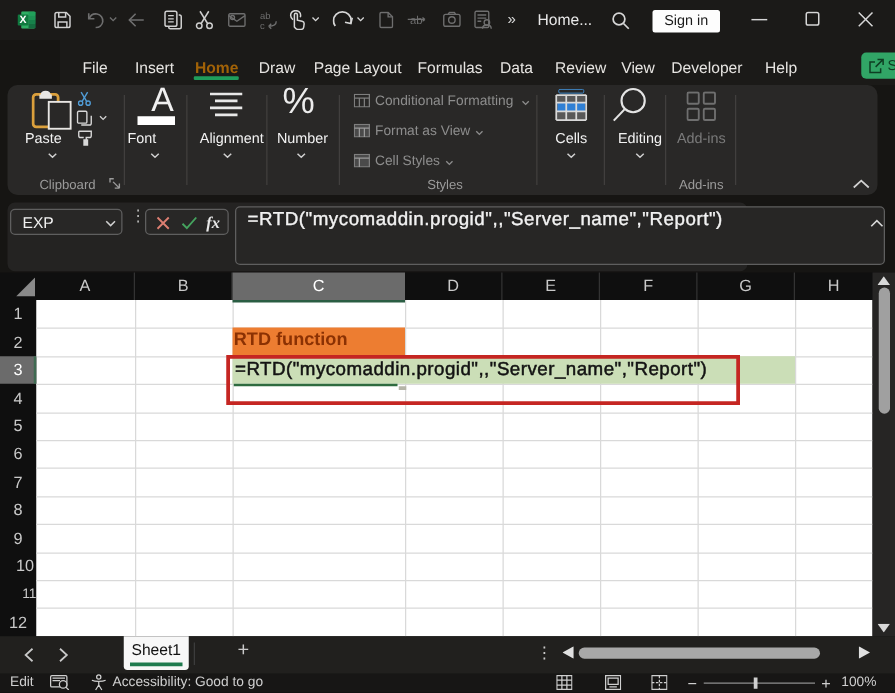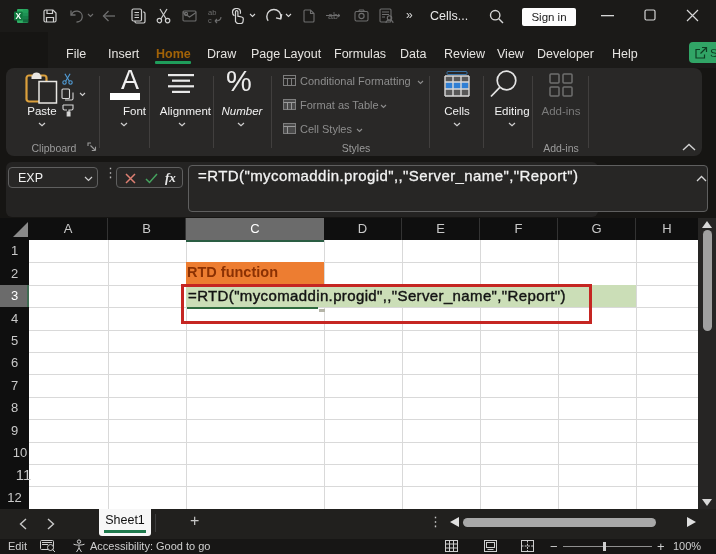--- a/index.html
+++ b/index.html
@@ -101,21 +101,21 @@
 
   <svg class="abs" style="left:379px;top:8px" width="16" height="16" viewBox="0 0 16 16" fill="none" stroke="#6e6e6e" stroke-width="1.1">
     <rect x="1" y="1" width="11" height="13" rx="1"></rect>
     <path d="M3 4 H10 M3 6.5 H10 M3 9 H6"></path>
     <circle cx="10.5" cy="10" r="2.2"></circle>
     <path d="M7 15 C7 12.8 8.5 12 10.5 12 C12.5 12 14 12.8 14 15"></path>
   </svg>
 
   <div class="abs" style="left:406px;top:8px;color:#d6d6d6;font-size:12px;">»</div>
 
-  <div class="abs" style="left:430px;top:9px;color:#e8e8e8;font-size:12.5px;">Cells...</div>
+  <div class="abs" style="left:430px;top:9px;color:#e8e8e8;font-size:12.5px;">Home...</div>
 
   <svg class="abs" style="left:489px;top:9px" width="15" height="15" viewBox="0 0 15 15" fill="none" stroke="#d6d6d6" stroke-width="1.4">
     <circle cx="6.2" cy="6.2" r="4.7"></circle>
     <path d="M9.8 9.8 L14 14"></path>
   </svg>
 
   <div class="abs" style="left:522px;top:8px;width:54px;height:18px;background:#fdfdfd;border-radius:2px;color:#1a1a1a;font-size:11.5px;text-align:center;line-height:18px;">Sign in</div>
 
   <svg class="abs" style="left:601px;top:15px" width="13" height="2" viewBox="0 0 13 2">
       <rect width="13" height="1.3" fill="#d6d6d6"></rect>
@@ -163,21 +163,21 @@
   <div class="abs" style="left:423px;top:8px;width:1px;height:72px;background:#413f3e;"></div>
   <div class="abs" style="left:477px;top:8px;width:1px;height:72px;background:#413f3e;"></div>
   <div class="abs" style="left:526px;top:8px;width:1px;height:72px;background:#413f3e;"></div>
   <div class="abs" style="left:582px;top:8px;width:1px;height:72px;background:#413f3e;"></div>
 
   <svg class="abs" style="left:19px;top:4px" width="33" height="32" viewBox="0 0 33 32">
     <rect x="1.5" y="3.5" width="20" height="26" rx="2.5" fill="none" stroke="#dba03c" stroke-width="2.2"></rect>
     <path d="M7.5 3.5 C7.5 1.8 9.2 0.5 11.5 0.5 C13.8 0.5 15.5 1.8 15.5 3.5 H16.5 V7 H6.5 V3.5 Z" fill="#e8e6e3"></path>
     <rect x="14" y="9.5" width="17.5" height="21.5" fill="#292827" stroke="#e8e6e3" stroke-width="1.5"></rect>
   </svg>
-  <div class="abs" style="left:14px;top:37px;width:44px;text-align:center;">Paste</div>
+  <div class="abs" style="left:14px;top:37px;width:44px;">Paste</div>
   <svg class="abs" style="left:32px;top:54px" width="8" height="5" viewBox="0 0 8 5" fill="none" stroke="#d0d0d0" stroke-width="1.2">
       <path d="M1 1 L4 3.8 L7 1"></path>
     </svg>
 
   <svg class="abs" style="left:56px;top:5px" width="11" height="12" viewBox="0 0 11 12" fill="none" stroke="#519dd7" stroke-width="1.1">
     <circle cx="2.5" cy="9.5" r="1.7"></circle>
       <circle cx="8.5" cy="9.5" r="1.7"></circle>
     <path d="M3.6 8.3 L8.1 0.7"></path>
       <path d="M7.4 8.3 L2.9 0.7"></path>
   </svg>
@@ -195,55 +195,55 @@
   </svg>
 
   <div class="abs" style="left:18px;top:74px;width:60px;text-align:center;font-size:10.5px;color:#9b9b9b;">Clipboard</div>
   <svg class="abs" style="left:81px;top:74px" width="10" height="10" viewBox="0 0 10 10" fill="none" stroke="#9b9b9b" stroke-width="1.1">
     <path d="M1 4 V1 H4"></path>
       <path d="M3.5 3.5 L8.5 8.5 M8.5 8.5 V4.8 M8.5 8.5 H4.8"></path>
   </svg>
 
   <div class="abs" style="left:115px;top:-3px;font-size:27px;color:#f0f0f0;">A</div>
   <div class="abs" style="left:104px;top:25px;width:30px;height:7px;background:#ffffff;"></div>
-  <div class="abs" style="left:96px;top:37px;width:44px;text-align:right;">Font</div>
+  <div class="abs" style="left:96px;top:37px;width:44px;text-align:left;">Font</div>
   <svg class="abs" style="left:114px;top:54px" width="8" height="5" viewBox="0 0 8 5" fill="none" stroke="#d0d0d0" stroke-width="1.2">
       <path d="M1 1 L4 3.8 L7 1"></path>
     </svg>
 
   <svg class="abs" style="left:162px;top:6px" width="26" height="20" viewBox="0 0 26 20" fill="#e8e8e8">
     <rect x="0" y="0" width="26" height="2.2"></rect>
     <rect x="4" y="5.6" width="18" height="2.2"></rect>
     <rect x="0" y="11.2" width="26" height="2.2"></rect>
     <rect x="4" y="16.8" width="18" height="2.2"></rect>
   </svg>
   <div class="abs" style="left:147px;top:37px;width:58px;text-align:right;">Alignment</div>
   <svg class="abs" style="left:172px;top:54px" width="8" height="5" viewBox="0 0 8 5" fill="none" stroke="#d0d0d0" stroke-width="1.2">
       <path d="M1 1 L4 3.8 L7 1"></path>
     </svg>
 
   <div class="abs" style="left:220px;top:-3px;font-size:29px;color:#ececec;">%</div>
-  <div class="abs" style="left:213px;top:37px;width:46px;text-align:center;font-style:italic;">Number</div>
+  <div class="abs" style="left:213px;top:37px;width:46px;text-align:center;">Number</div>
   <svg class="abs" style="left:231px;top:54px" width="8" height="5" viewBox="0 0 8 5" fill="none" stroke="#d0d0d0" stroke-width="1.2">
       <path d="M1 1 L4 3.8 L7 1"></path>
     </svg>
 
   <svg class="abs" style="left:277px;top:7px" width="13" height="11" viewBox="0 0 13 11" fill="none" stroke="#7e7e7e" stroke-width="1">
       <rect x="0.5" y="0.5" width="12" height="10"></rect>
       <path d="M0.5 3.5 H12.5 M4.5 3.5 V10.5 M8.5 3.5 V10.5"></path>
     </svg>
   <div class="abs" style="left:294px;top:7px;color:#8d8d8d;font-size:11px;">Conditional Formatting</div>
   <svg class="abs" style="left:411px;top:12px" width="7" height="5" viewBox="0 0 7 5" fill="none" stroke="#8d8d8d" stroke-width="1.1">
       <path d="M1 1 L3.5 3.5 L6 1"></path>
     </svg>
   <svg class="abs" style="left:277px;top:31px" width="13" height="11" viewBox="0 0 13 11" fill="none" stroke="#7e7e7e" stroke-width="1">
       <rect x="0.5" y="0.5" width="12" height="10" fill="#4a4a4a"></rect>
       <path d="M0.5 3.5 H12.5 M4.5 3.5 V10.5 M8.5 3.5 V10.5" stroke="#9a9a9a"></path>
     </svg>
-  <div class="abs" style="left:294px;top:31px;color:#8d8d8d;font-size:11px;">Format as Table</div>
+  <div class="abs" style="left:294px;top:31px;color:#8d8d8d;font-size:11px;">Format as View</div>
   <svg class="abs" style="left:374px;top:36px" width="7" height="5" viewBox="0 0 7 5" fill="none" stroke="#8d8d8d" stroke-width="1.1">
       <path d="M1 1 L3.5 3.5 L6 1"></path>
     </svg>
   <svg class="abs" style="left:277px;top:55px" width="13" height="11" viewBox="0 0 13 11" fill="none" stroke="#7e7e7e" stroke-width="1">
       <rect x="0.5" y="0.5" width="12" height="10" fill="#4a4a4a"></rect>
       <path d="M0.5 3.5 H12.5 M4.5 3.5 V10.5" stroke="#9a9a9a"></path>
     </svg>
   <div class="abs" style="left:294px;top:55px;color:#8d8d8d;font-size:11px;">Cell Styles</div>
   <svg class="abs" style="left:350px;top:60px" width="7" height="5" viewBox="0 0 7 5" fill="none" stroke="#8d8d8d" stroke-width="1.1">
       <path d="M1 1 L3.5 3.5 L6 1"></path>
@@ -354,21 +354,21 @@
   <div class="abs" style="left:0;top:44px;width:29px;height:23px;color:#c9c9c9;font-size:13px;text-align:center;line-height:23px;">2</div>
   <div class="abs" style="left:0;top:67px;width:29px;height:22px;background:#6b6b6b;color:#fff;font-size:13px;text-align:center;line-height:22px;">3</div>
   <div class="abs" style="left:27px;top:67px;width:2px;height:22px;background:#3f6b52;"></div>
   <div class="abs" style="left:0;top:89px;width:29px;height:23px;color:#c9c9c9;font-size:13px;text-align:center;line-height:23px;">4</div>
   <div class="abs" style="left:0;top:112px;width:29px;height:22px;color:#c9c9c9;font-size:13px;text-align:center;line-height:22px;">5</div>
   <div class="abs" style="left:0;top:134px;width:29px;height:22px;color:#c9c9c9;font-size:13px;text-align:center;line-height:22px;">6</div>
   <div class="abs" style="left:0;top:156px;width:29px;height:23px;color:#c9c9c9;font-size:13px;text-align:center;line-height:23px;">7</div>
   <div class="abs" style="left:0;top:179px;width:29px;height:22px;color:#c9c9c9;font-size:13px;text-align:center;line-height:22px;">8</div>
   <div class="abs" style="left:0;top:201px;width:29px;height:23px;color:#c9c9c9;font-size:13px;text-align:center;line-height:23px;">9</div>
   <div class="abs" style="left:0;top:224px;width:40px;height:22px;color:#c9c9c9;font-size:13px;text-align:center;line-height:22px;">10</div>
-  <div class="abs" style="left:0;top:246px;width:47px;height:22px;color:#c9c9c9;font-size:15px;text-align:center;line-height:22px;">11</div>
+  <div class="abs" style="left:0;top:246px;width:47px;height:22px;color:#c9c9c9;font-size:11px;text-align:center;line-height:22px;">11</div>
   <div class="abs" style="left:0;top:268px;width:29px;height:23px;color:#c9c9c9;font-size:13px;text-align:center;line-height:23px;">12</div>
 
   <div class="abs" style="left:186px;top:22px;width:138px;height:2px;background:#2a5d43;"></div>
 
   <div class="abs" style="left:186px;top:44px;width:138px;height:23px;background:#ed7d31;"></div>
   <div class="abs" style="left:187px;top:45.5px;color:#8b3103;font-size:14.5px;font-weight:bold;white-space:nowrap;">RTD function</div>
 
   <div class="abs" style="left:186px;top:67px;width:450px;height:22px;background:#cbdeb7;"></div>
 
   <div class="abs" style="left:188px;top:68.5px;color:#131313;font-size:15px;letter-spacing:0.37px;white-space:nowrap;-webkit-text-stroke:0.4px #131313;">=RTD("mycomaddin.progid",,"Server_name","Report")</div>

